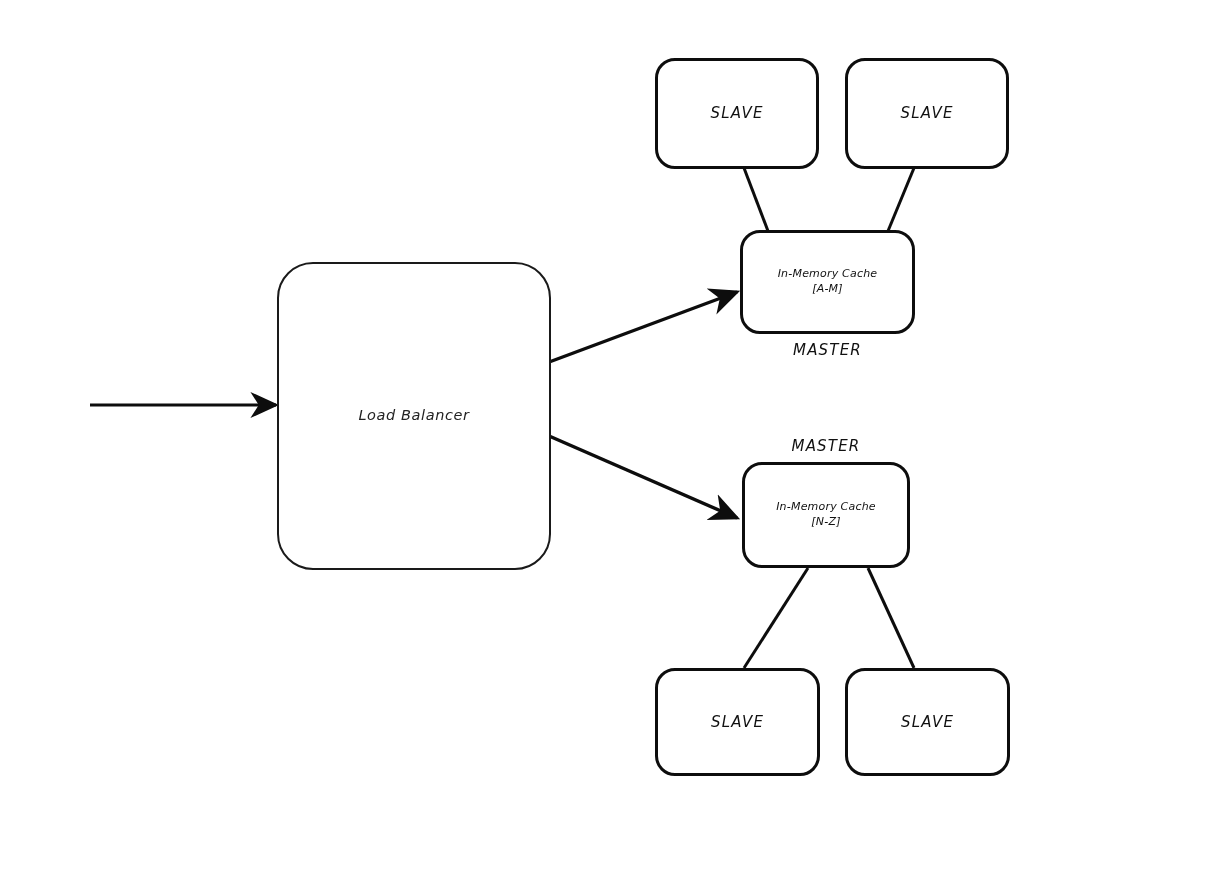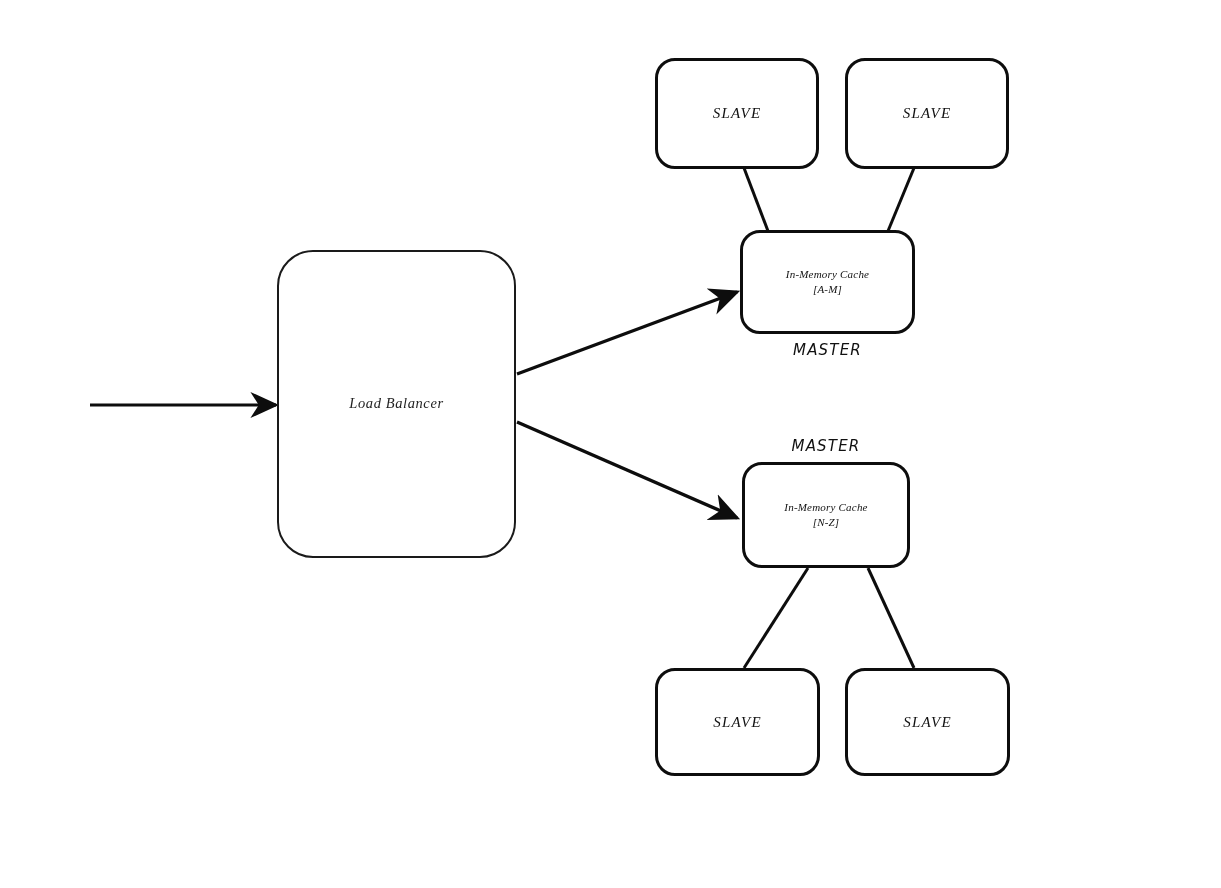--- a/index.html
+++ b/index.html
@@ -38,21 +38,20 @@
   }
   .node-light {
     border: 2px solid #1a1a1a;
     border-radius: 36px;
   }
   .node-label {
     color: #111111;
     line-height: 1.35;
     white-space: pre-line;
     letter-spacing: 0.5px;
-    font-family: Liberation Serif, serif;
   }
   .label-slave {
     font-size: 15px;
     font-style: italic;
     letter-spacing: 1.2px;
   }
   .label-cache {
     font-size: 11px;
     font-style: italic;
     letter-spacing: 0.2px;
@@ -93,21 +92,21 @@
 
     <line x1="744" y1="168" x2="768" y2="231" stroke="#0d0d0d" stroke-width="3"></line>
 
     <line x1="914" y1="168" x2="888" y2="231" stroke="#0d0d0d" stroke-width="3"></line>
 
     <line x1="808" y1="568" x2="744" y2="668" stroke="#0d0d0d" stroke-width="3"></line>
 
     <line x1="868" y1="568" x2="914" y2="668" stroke="#0d0d0d" stroke-width="3"></line>
   </svg>
 
-  <div class="node node-light" style="left:277px; top:250px; width:239px; height:308px;">
+  <div class="node node-light" style="left:277px; top:262px; width:274px; height:308px;">
     <span class="node-label label-lb">Load Balancer</span>
   </div>
 
   <div class="node node-heavy" style="left:655px; top:58px; width:164px; height:111px;">
     <span class="node-label label-slave">SLAVE</span>
   </div>
 
   <div class="node node-heavy" style="left:845px; top:58px; width:164px; height:111px;">
     <span class="node-label label-slave">SLAVE</span>
   </div>

